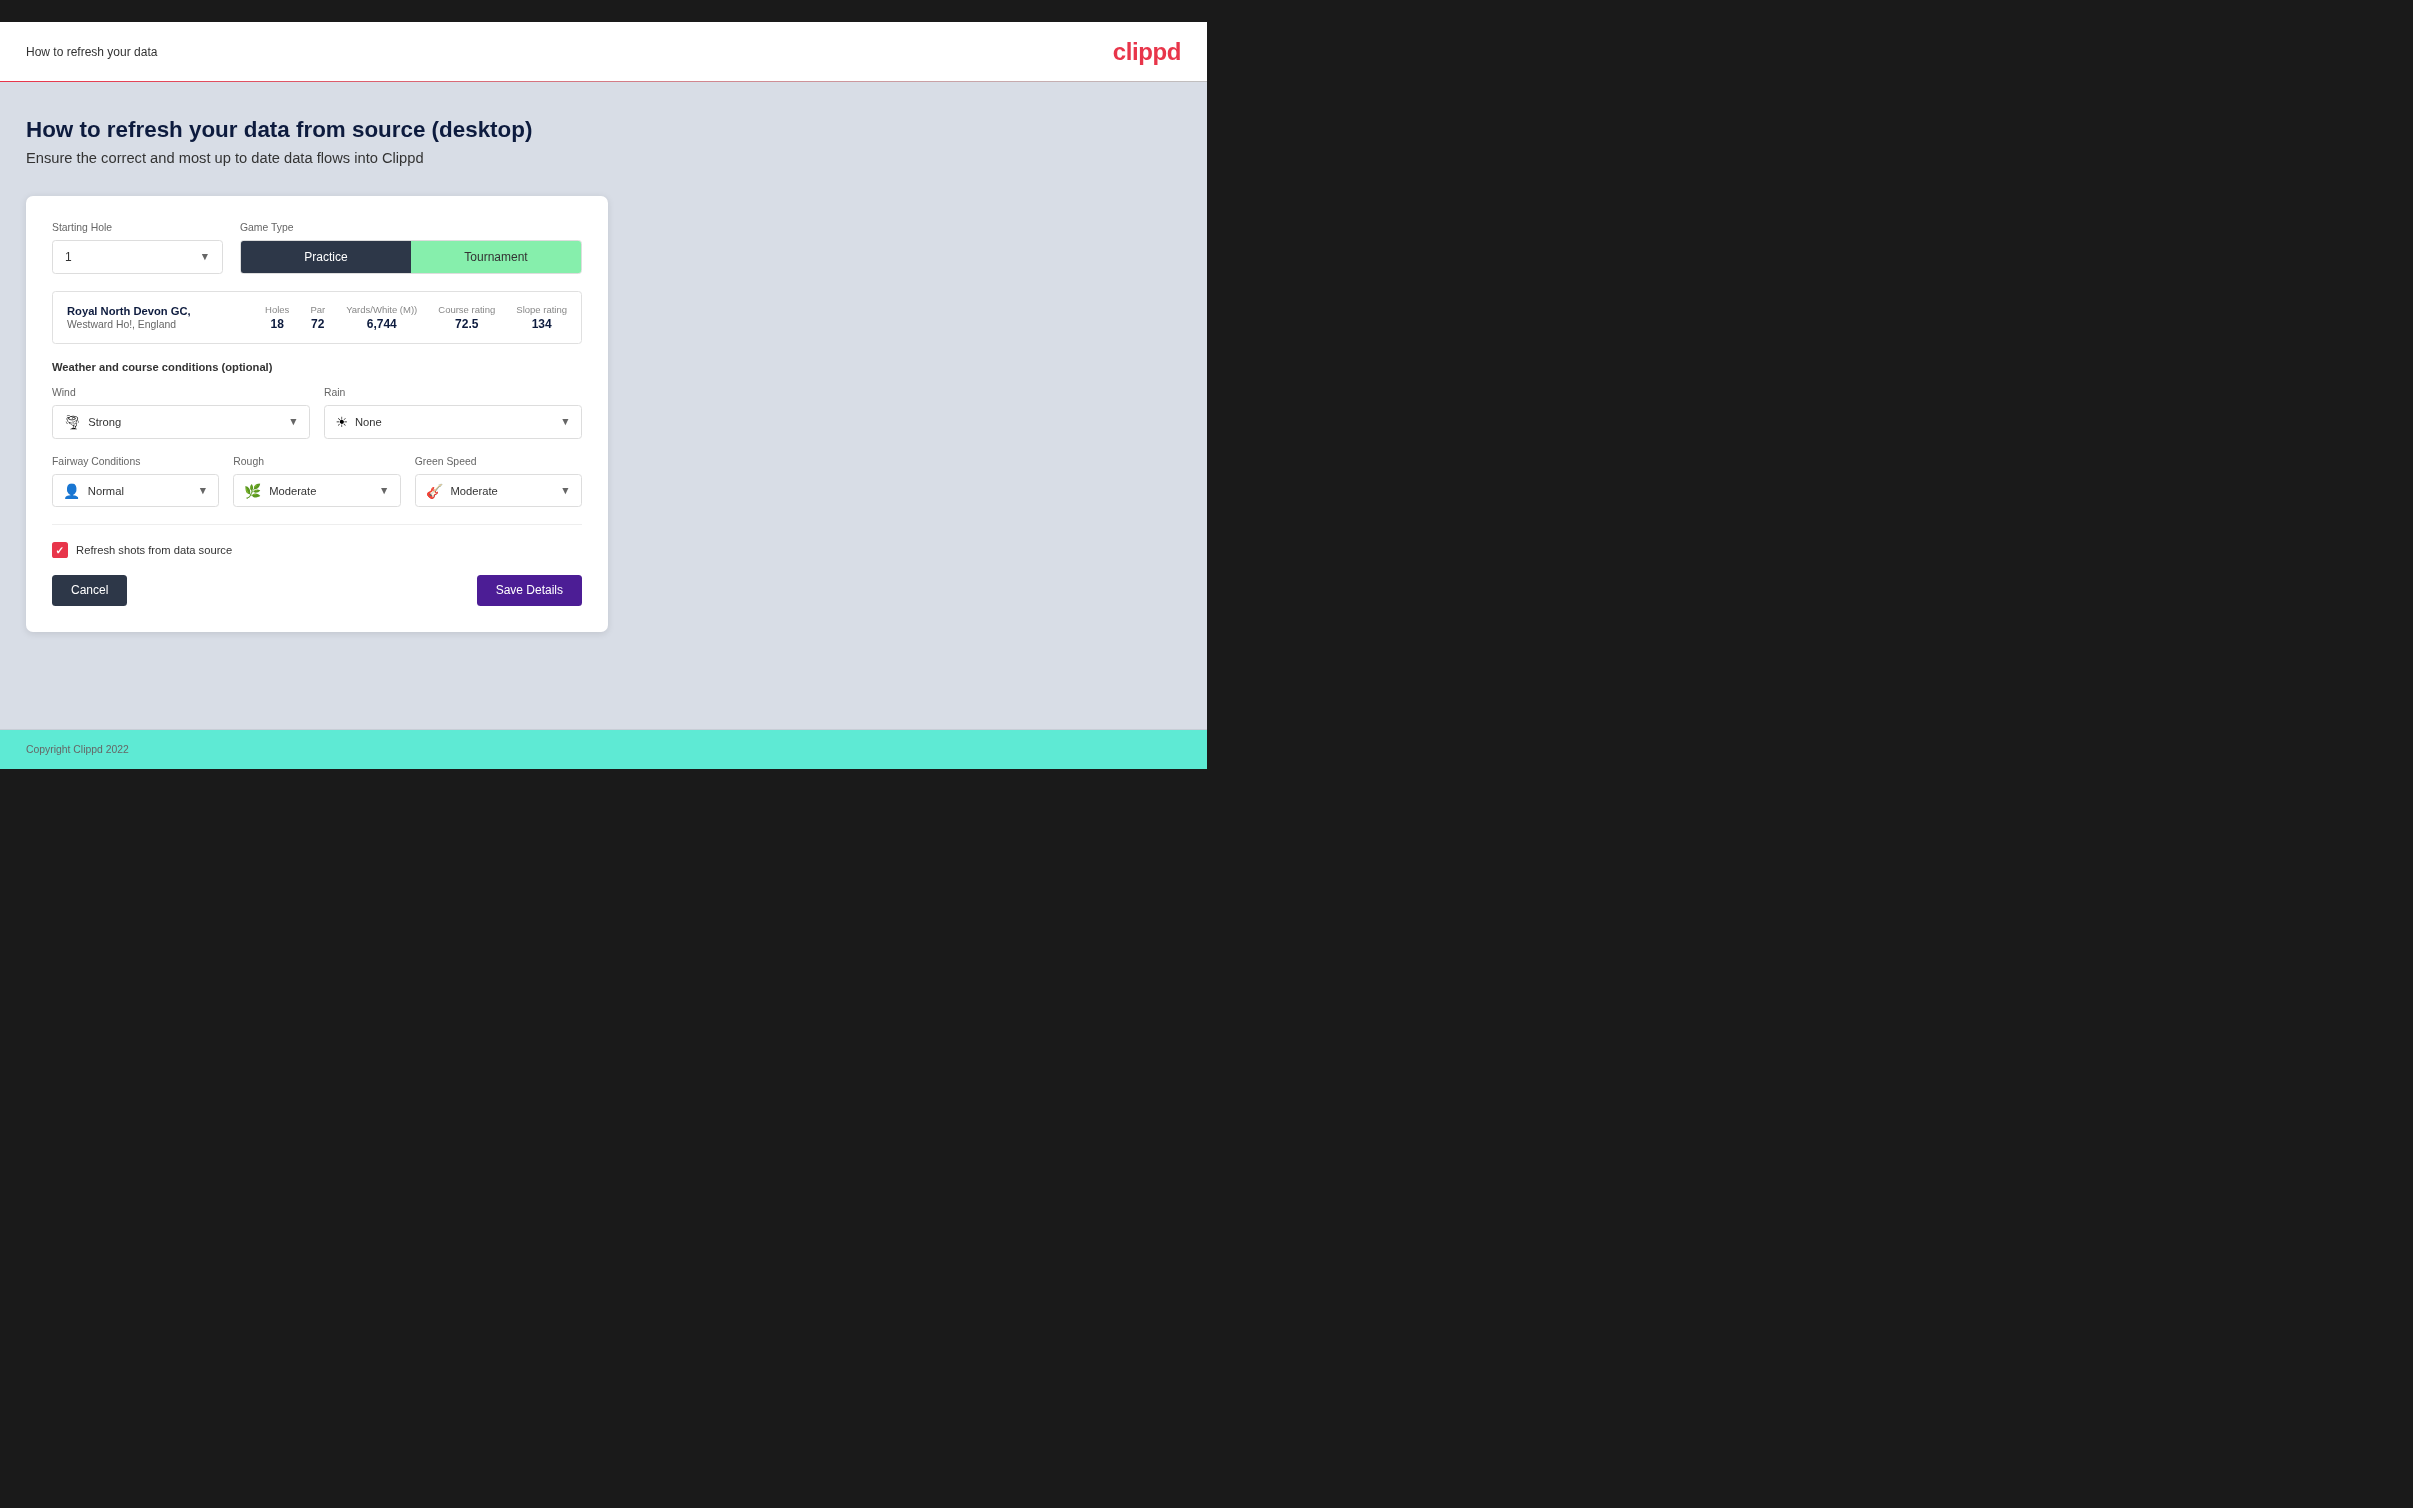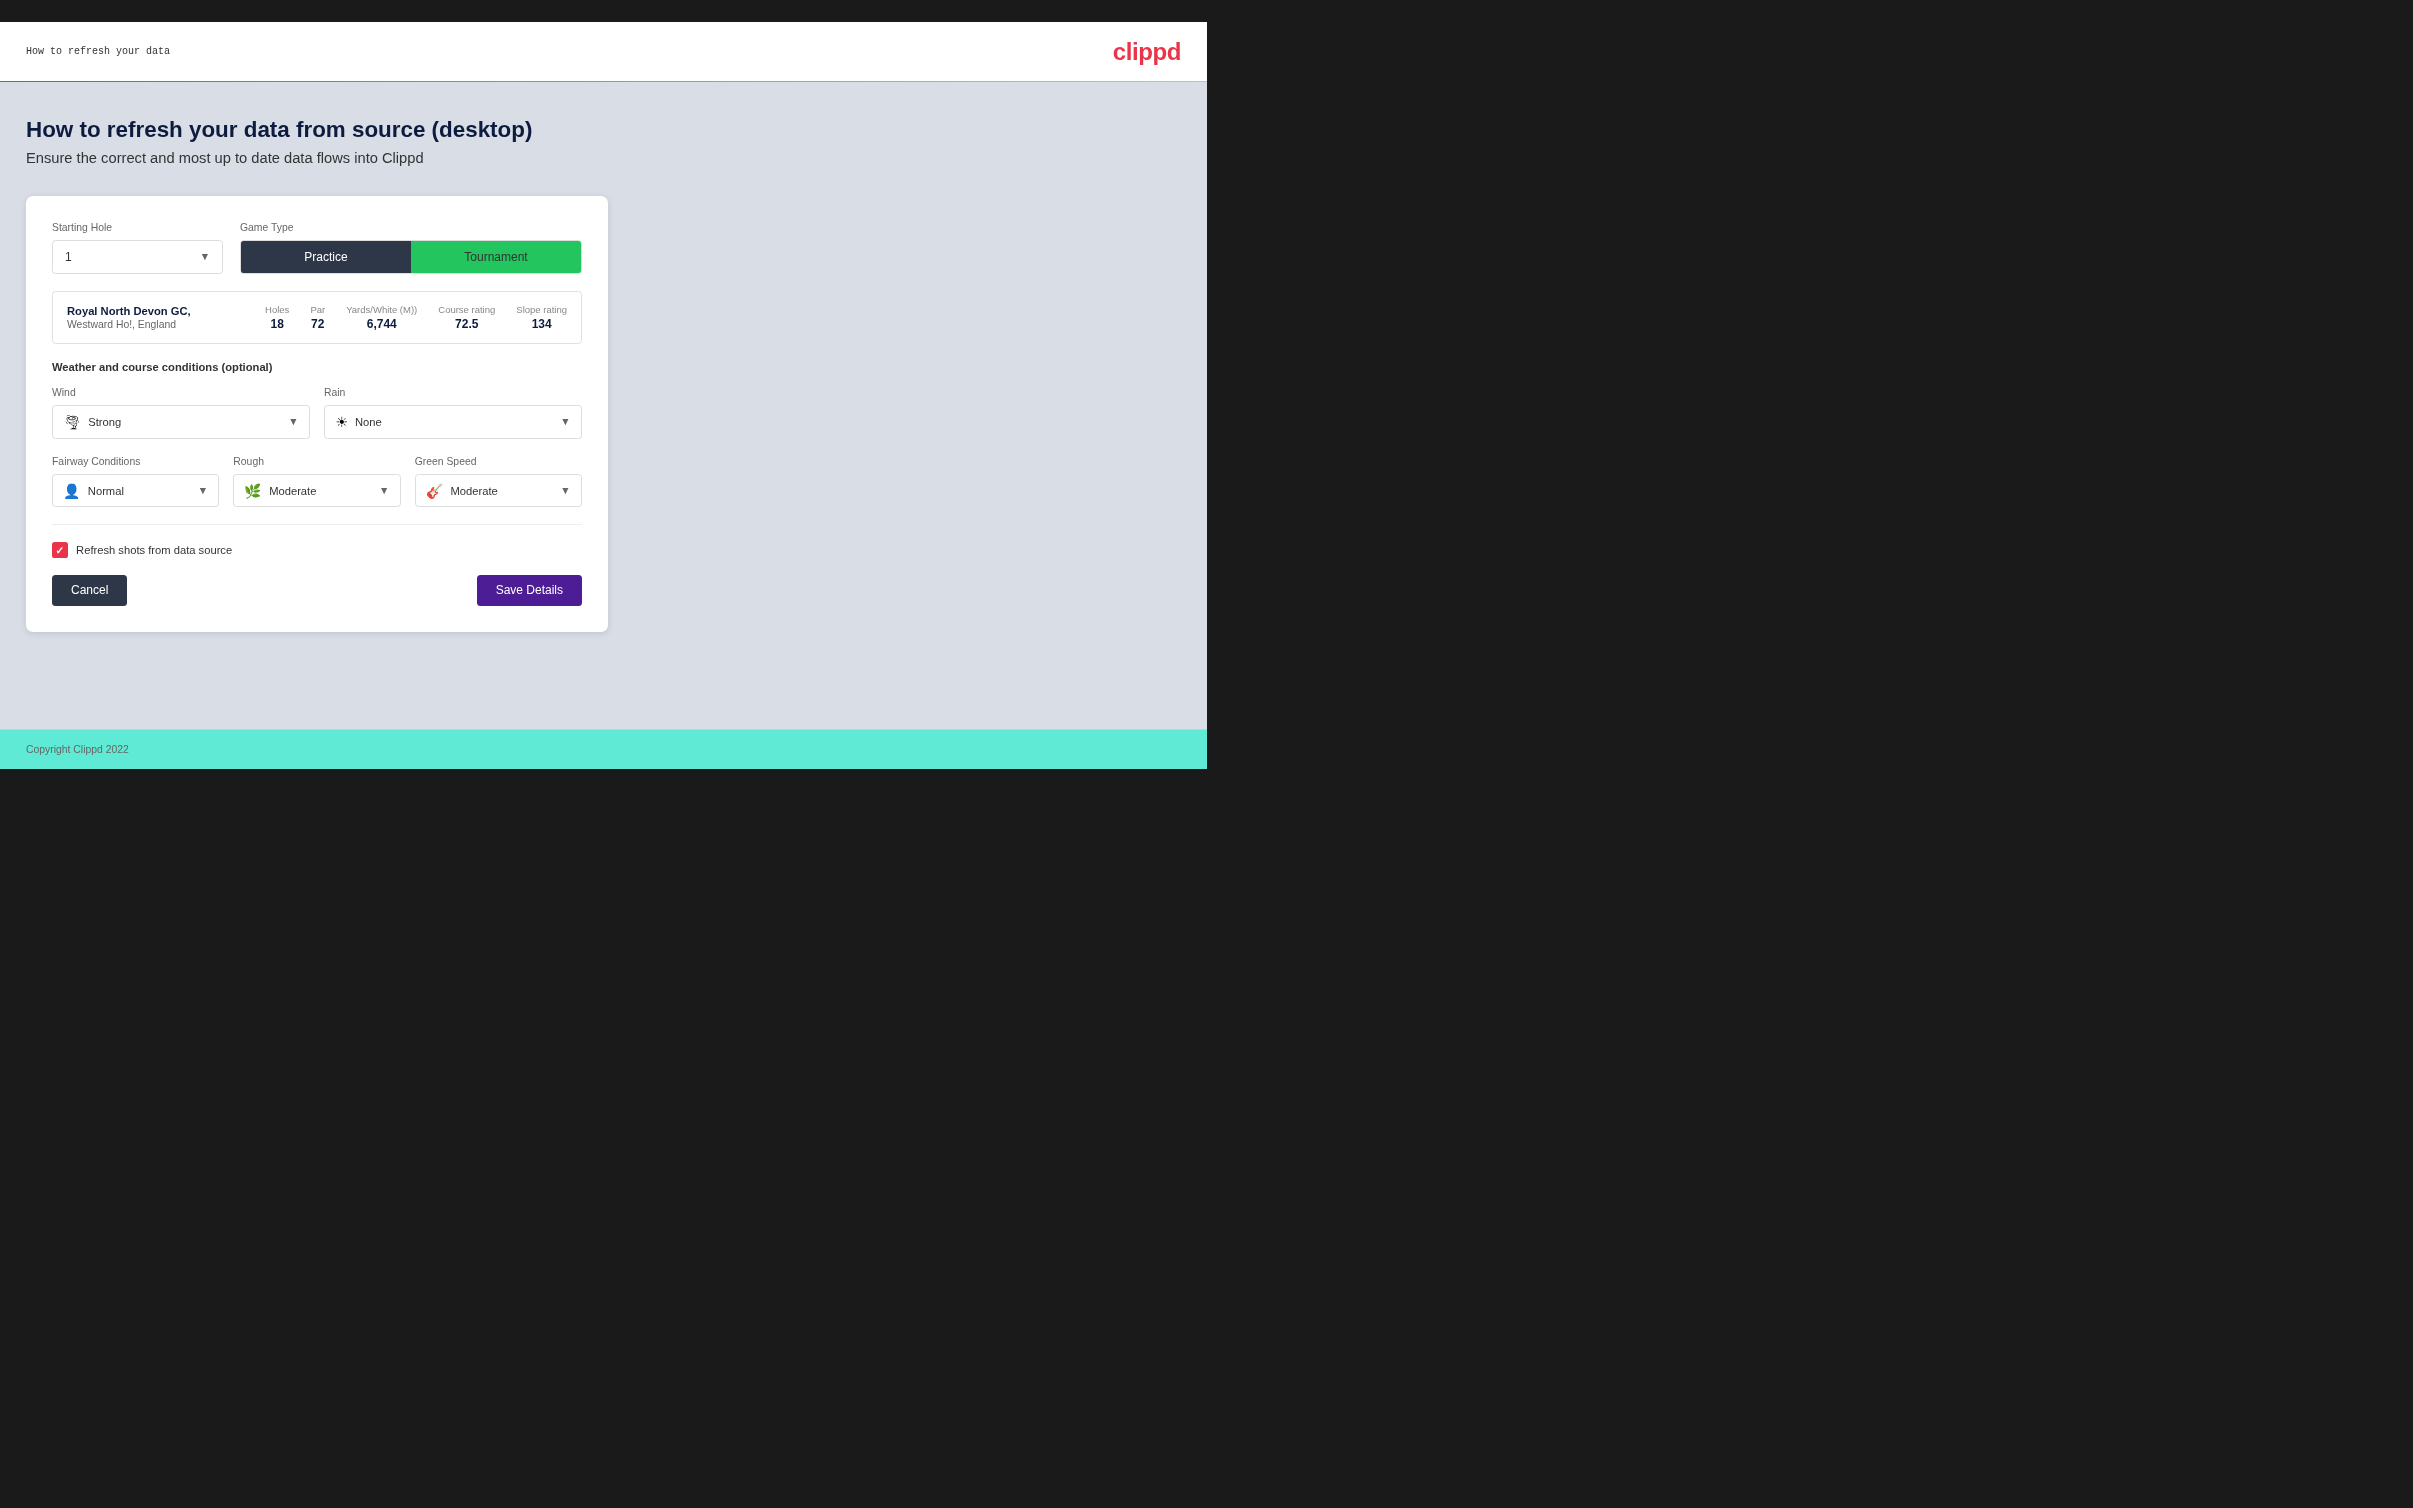--- a/index.html
+++ b/index.html
@@ -16,23 +16,22 @@
     .header {
       background: #ffffff;
       padding: 15.5px 26px;
       display: flex;
       align-items: center;
       justify-content: space-between;
       border-bottom: 1.7px solid;
       border-image: linear-gradient(to right, #e8354a, #c0c0c0) 1;
     }
     .header-title {
-      font-size: 10px;
-      color: #333;
-      font-family: Liberation Mono, monospace;
+      font-size: 12px;
+      color: #333;
     }
     .logo {
       font-size: 24px;
       font-weight: 700;
       color: #e8354a;
       letter-spacing: -0.4px;
     }
     .main-content {
       background: #d8dde6;
       padding: 35px 26px 26px 26px;
@@ -110,21 +109,21 @@
       font-size: 12px;
       cursor: pointer;
       border: none;
       font-weight: 500;
     }
     .game-btn.active {
       background: #2d3748;
       color: #fff;
     }
     .game-btn.inactive {
-      background: #22c55e;
+      background: #86efac;
       color: #333;
     }
     .course-row {
       border: 0.9px solid #e0e0e0;
       border-radius: 3.5px;
       padding: 12px 14px;
       margin-bottom: 17px;
       display: flex;
       align-items: center;
       gap: 9px;

